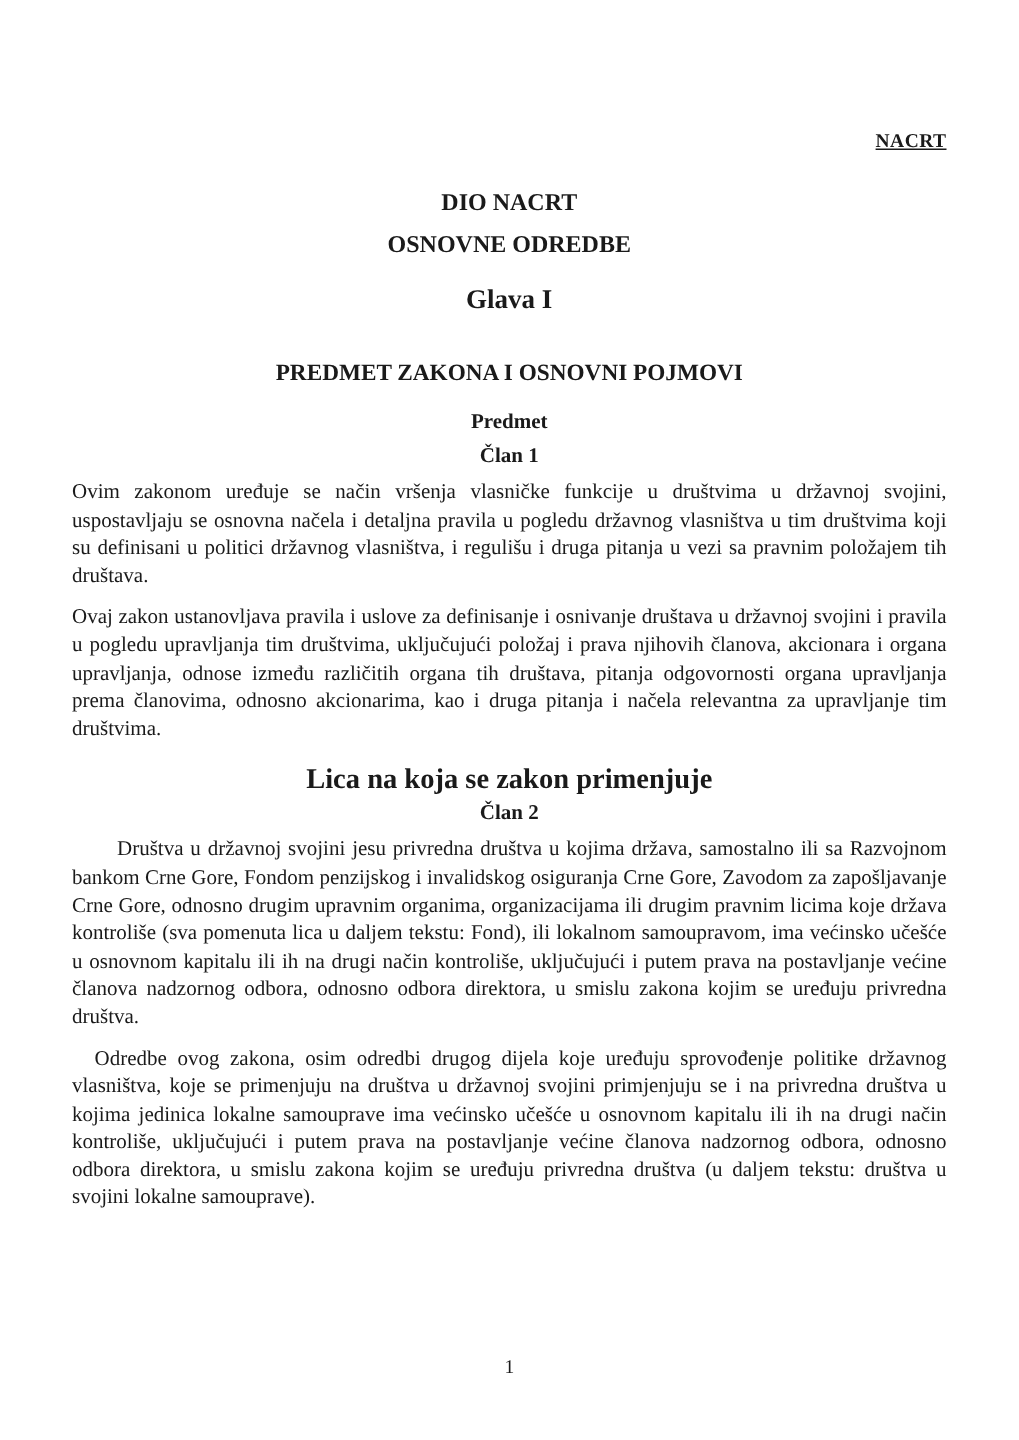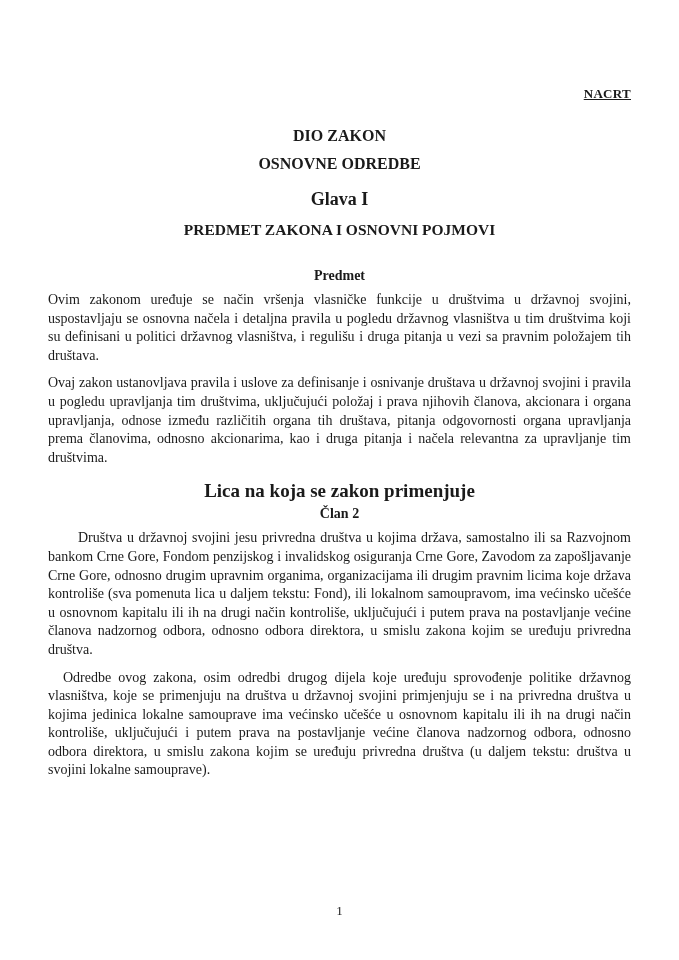--- a/index.html
+++ b/index.html
@@ -52,26 +52,26 @@
     margin-top: 8px;
   }
   .h-glava {
     font-size: 18px;
     line-height: 19px;
     margin-top: 16px;
   }
   .h-chapter {
     font-size: 15.5px;
     line-height: 20px;
-    margin-top: 11px;
+    margin-top: 30px;
   }
   .h-subject {
     font-size: 14px;
     line-height: 18px;
-    margin-top: 27px;
+    margin-top: 14px;
   }
   .h-subject-2 {
     font-size: 19px;
     line-height: 18px;
     margin-top: 15px;
   }
   .h-article {
     font-size: 14px;
     line-height: 18px;
     margin-top: 5px;
@@ -95,30 +95,31 @@
   }
 </style>
 </head>
 <body>
 
 <div class="page">
 
   <div class="draft">NACRT</div>
 
 
-  <div class="heading h-part">DIO ZAKON</div>
+  <div class="heading h-part">DIO NACRT</div>
 
   <div class="heading h-part2">OSNOVNE ODREDBE</div>
 
   <div class="heading h-glava">Glava I</div>
 
   <div class="heading h-chapter">PREDMET ZAKONA I OSNOVNI POJMOVI</div>
 
   <section>
     <div class="heading h-subject">Predmet</div>
+    <div class="heading h-article">Član 1</div>
     <p class="body-par">Ovim zakonom uređuje se način vršenja vlasničke funkcije u društvima u državnoj svojini, uspostavljaju se osnovna načela i detaljna pravila u pogledu državnog vlasništva u tim društvima koji su definisani u politici državnog vlasništva, i regulišu i druga pitanja u vezi sa pravnim položajem tih društava.</p>
     <p class="body-par">Ovaj zakon ustanovljava pravila i uslove za definisanje i osnivanje društava u državnoj svojini i pravila u pogledu upravljanja tim društvima, uključujući položaj i prava njihovih članova, akcionara i organa upravljanja, odnose između različitih organa tih društava, pitanja odgovornosti organa upravljanja prema članovima, odnosno akcionarima, kao i druga pitanja i načela relevantna za upravljanje tim društvima.</p>
   </section>
 
   <section>
     <div class="heading h-subject-2">Lica na koja se zakon primenjuje</div>
     <div class="heading h-article">Član 2</div>
     <p class="body-par indent-lg">Društva u državnoj svojini jesu privredna društva u kojima država, samostalno ili sa Razvojnom bankom Crne Gore, Fondom penzijskog i invalidskog osiguranja Crne Gore, Zavodom za zapošljavanje Crne Gore, odnosno drugim upravnim organima, organizacijama ili drugim pravnim licima koje država kontroliše (sva pomenuta lica u daljem tekstu: Fond), ili lokalnom samoupravom, ima većinsko učešće u osnovnom kapitalu ili ih na drugi način kontroliše, uključujući i putem prava na postavljanje većine članova nadzornog odbora, odnosno odbora direktora, u smislu zakona kojim se uređuju privredna društva.</p>
     <p class="body-par indent-sm">Odredbe ovog zakona, osim odredbi drugog dijela koje uređuju sprovođenje politike državnog vlasništva, koje se primenjuju na društva u državnoj svojini primjenjuju se i na privredna društva u kojima jedinica lokalne samouprave ima većinsko učešće u osnovnom kapitalu ili ih na drugi način kontroliše, uključujući i putem prava na postavljanje većine članova nadzornog odbora, odnosno odbora direktora, u smislu zakona kojim se uređuju privredna društva (u daljem tekstu: društva u svojini lokalne samouprave).</p>
   </section>

